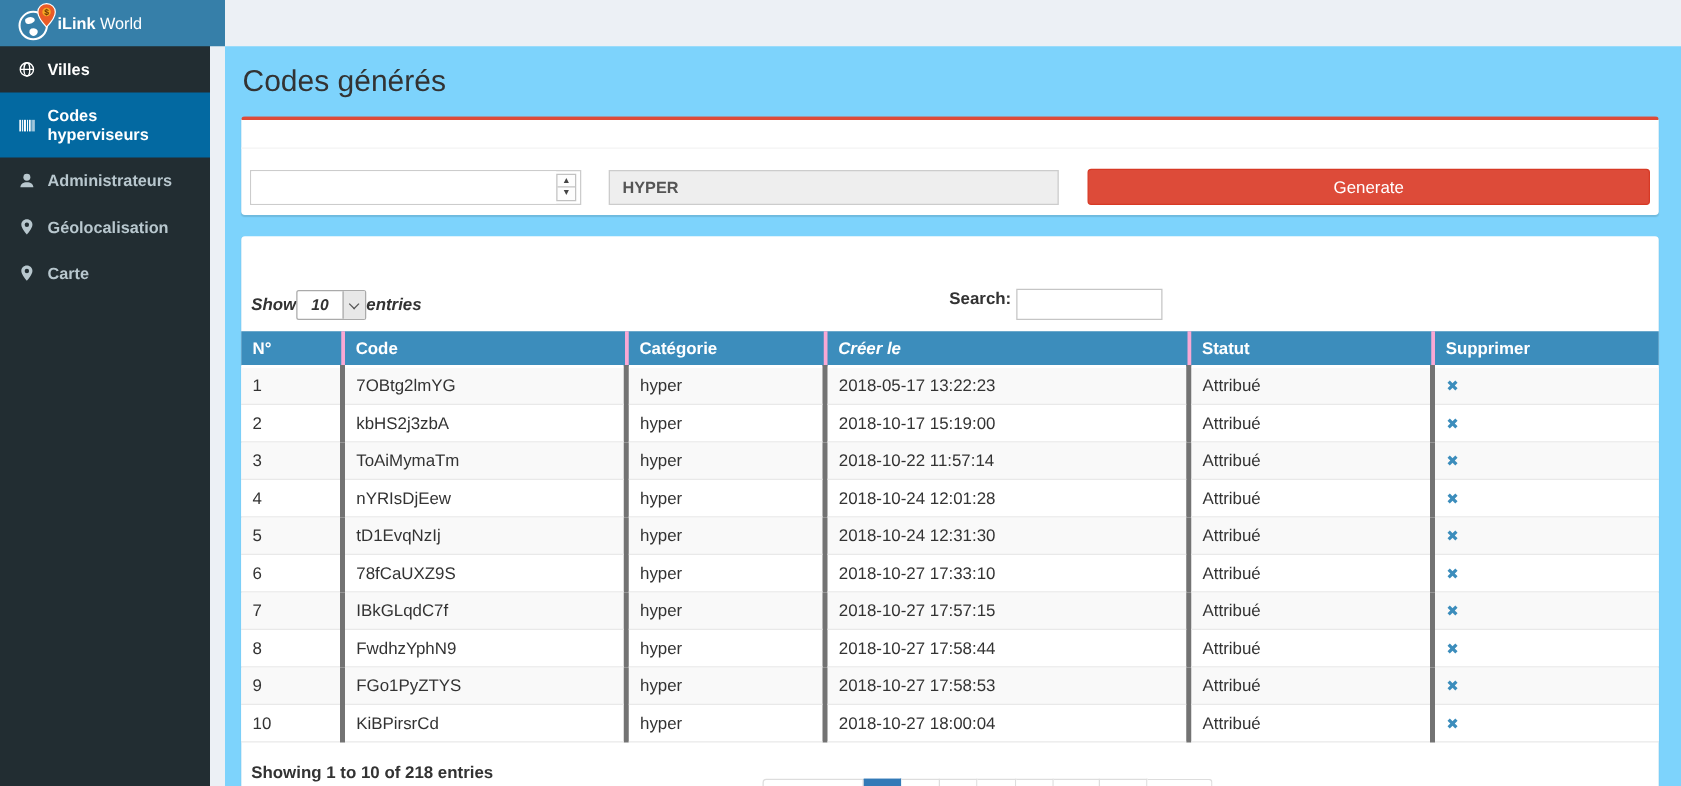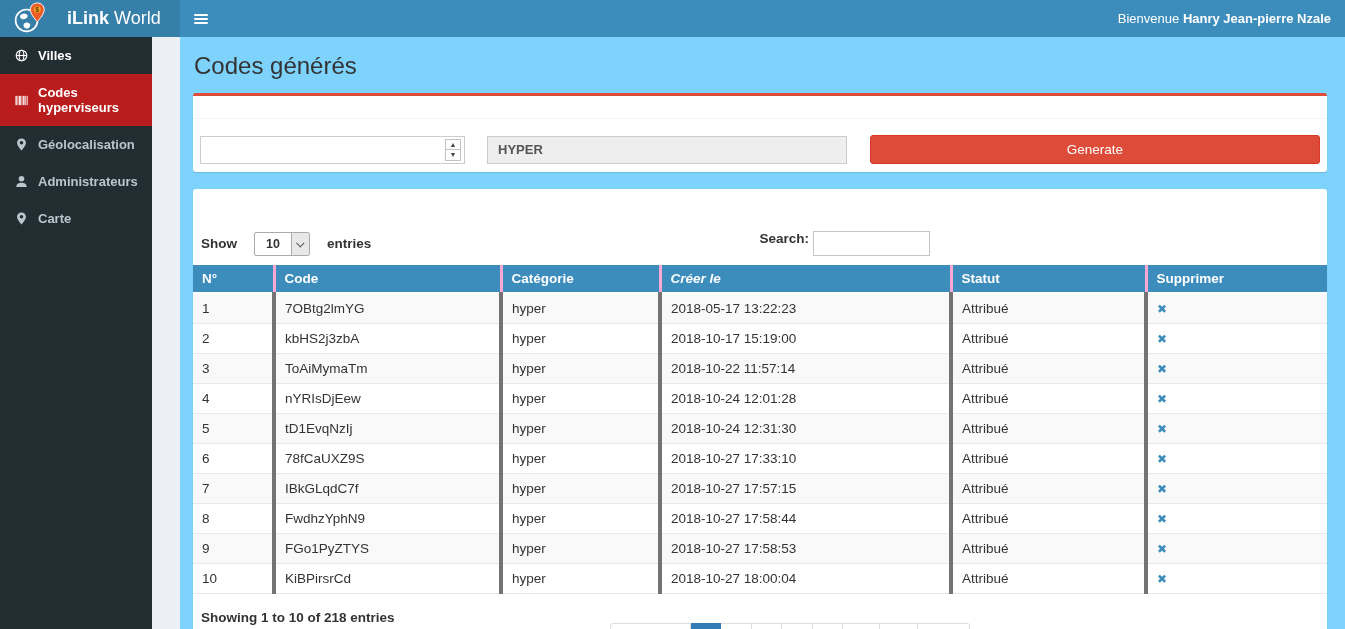--- a/index.html
+++ b/index.html
@@ -4,33 +4,33 @@
 <style>
   * { box-sizing: border-box; margin: 0; padding: 0; }
   html,body { width:1345px; height:629px; overflow:hidden;
     font-family:"Liberation Sans","DejaVu Sans",sans-serif; font-size:14px; color:#333; }
   body { background:#ecf0f5; }
 
   
   .topbar { position:fixed; top:0; left:0; width:1345px; height:37px; display:flex; z-index:10; }
   .logo { width:180px; background:#367fa9; color:#fff; display:flex; align-items:center;
     padding-left:13px; cursor:pointer; }
-  .brand-text { font-size:18px; margin-left:21px; white-space:nowrap; }
+  .brand-text { font-size:13px; white-space:nowrap; }
   .brand-text b { font-weight:700; }
   .navbar { flex:1; background:#3c8dbc; display:flex; align-items:center; padding:0 14px; }
   .hamburger { width:14px; display:flex; flex-direction:column; gap:2px; cursor:pointer; }
   .hamburger i { display:block; height:2px; background:#fff; border-radius:1px; }
   .welcome { margin-left:auto; color:#fff; font-size:13px; }
   .welcome b { font-weight:700; }
 
   
-  .sidebar { position:fixed; top:37px; left:0; bottom:0; width:152px; background:#222d32; z-index:9; }
+  .sidebar { position:fixed; top:37px; left:0; bottom:0; width:168px; background:#222d32; z-index:9; }
   .sidebar-item { display:flex; align-items:center; gap:10px; padding:11px 15px;
     color:#b8c7ce; font-size:13px; font-weight:700; cursor:pointer; text-decoration:none; }
-  .sidebar-item.active { background:#b91c1c; color:#fff; }
+  .sidebar-item.active { background:#0369a1; color:#fff; }
   .sidebar-item.bright { color:#fff; }
   .sidebar-item svg { flex:0 0 auto; }
 
   
   .content { position:absolute; top:37px; left:180px; right:0; bottom:0;
     background:#7dd3fc; padding:10px 18px 0 13px; overflow:hidden; }
   .page-title { font-size:24px; font-weight:400; color:#333; margin:5px 0 13px 1px; }
 
   .box { background:#fff; border-radius:3px; box-shadow:0 1px 1px rgba(0,0,0,.12); }
   .box-generate { border-top:3px solid #dd4b39; }
@@ -50,21 +50,21 @@
   .cat-input { width:360px; height:28px; margin-left:22px; border:1px solid #ccc;
     background:#eee; color:#555; font-weight:700; font-size:13px; padding:0 10px;
     font-family:inherit; }
   .generate-btn { flex:1; height:29px; margin-left:23px; background:#dd4b39;
     border:1px solid #d73925; color:#fff; font-size:13.5px; font-family:inherit;
     border-radius:3px; cursor:pointer; }
 
   
   .box-table { margin-top:17px; padding:42px 0 40px 0; }
   .controls { display:flex; align-items:center; padding:0 8px; margin-bottom:9px; }
-  .length-control { display:flex; align-items:center; gap:17px; font-size:13.5px; font-weight:700; }
+  .length-control { display:flex; align-items:center; gap:0; font-size:13.5px; font-weight:700;font-style:italic; }
   .select { width:56px; height:24px; border:1px solid #aaa; border-radius:2px; background:#fff;
     display:flex; align-items:stretch; cursor:pointer; font-weight:700; }
   .select .val { flex:1; display:flex; align-items:center; justify-content:center; font-size:12.5px; }
   .select .chev { width:18px; background:#e8e8e8; border-left:1px solid #aaa;
     display:flex; align-items:center; justify-content:center; }
   .select .chev i { width:6px; height:6px; border-left:1.5px solid #555; border-bottom:1.5px solid #555;
     transform:rotate(-45deg) translateY(-1px); }
   .search-control { margin-left:auto; margin-right:389px; display:flex; 
     font-size:13.5px; font-weight:700; }
   .search-control input { width:117px; height:25px; margin-left:4px; border:1px solid #c5c5c5;
@@ -103,31 +103,20 @@
     <svg width="33" height="33" viewBox="0 0 34 34">
       <circle cx="14" cy="19" r="11.3" fill="none" stroke="#fff" stroke-width="1.7"></circle>
       <path fill="#fff" d="M7.5 13.5 q3.5 -2.5 6.5 -1 q2 1.2 .8 3.2 q-2 2.4 -5.2 2 q-3 -.8 -2.1 -4.2 Z"></path>
       <path fill="#fff" d="M12.5 21.5 q4 -1.2 5.2 1.8 q.3 3 -2.7 4.2 q-3.2 .2 -4.2 -2.8 q-.3 -2.2 1.7 -3.2 Z"></path>
       <path fill="#ea5b27" stroke="#fff" stroke-width="1" d="M25 1 c-4.1 0 -7.2 3 -7.2 6.9 c0 4.9 7.2 12.4 7.2 12.4 c0 0 7.2 -7.5 7.2 -12.4 c0 -3.9 -3.1 -6.9 -7.2 -6.9 Z"></path>
       <circle cx="25" cy="7.8" r="3.5" fill="#f6a723"></circle>
       <text x="25" y="10.3" font-size="7" font-weight="bold" fill="#6b3200" text-anchor="middle">$</text>
     </svg>
     <div class="brand-text"><b>iLink</b> <span>World</span></div>
   </div>
-  <div class="navbar">
-    <div class="hamburger">
-        <i></i>
-        <i></i>
-        <i></i>
-      </div>
-    <div class="welcome">
-      <span>Bienvenue</span>
-      <b>Hanry Jean-pierre Nzale</b>
-    </div>
-  </div>
 </header>
 
 <aside class="sidebar">
   <nav id="sidebar-items">
       <a class="sidebar-item bright">
         <span style="display: inline-flex;">
           <svg width="13" height="13" viewBox="0 0 14 14">
             <g fill="none" stroke="currentColor" stroke-width="1.2">
               <circle cx="7" cy="7" r="5.7"></circle>
               <ellipse cx="7" cy="7" rx="2.5" ry="5.7"></ellipse>
@@ -149,35 +138,35 @@
               <rect x="11.1" y="2" width="0.8" height="10"></rect>
               <rect x="12.6" y="2" width="1" height="10"></rect>
             </g>
           </svg>
         </span>
         <span>Codes hyperviseurs</span>
       </a>
       <a class="sidebar-item">
         <span style="display: inline-flex;">
           <svg width="13" height="13" viewBox="0 0 14 14">
-            <path fill="currentColor" fill-rule="evenodd" d="M7 0.5 C4.2 0.5 2.2 2.6 2.2 5.2 C2.2 8.4 7 13.6 7 13.6 C7 13.6 11.8 8.4 11.8 5.2 C11.8 2.6 9.8 0.5 7 0.5 Z M7 7.1 A1.9 1.9 0 1 1 7 3.3 A1.9 1.9 0 1 1 7 7.1 Z"></path>
-          </svg>
-        </span>
-        <span>Géolocalisation</span>
-      </a>
-      <a class="sidebar-item">
-        <span style="display: inline-flex;">
-          <svg width="13" height="13" viewBox="0 0 14 14">
             <g fill="currentColor">
               <circle cx="7" cy="4.1" r="3"></circle>
               <path d="M1.4 12.8 C1.4 9.7 3.9 8.3 7 8.3 C10.1 8.3 12.6 9.7 12.6 12.8 Z"></path>
             </g>
           </svg>
         </span>
         <span>Administrateurs</span>
+      </a>
+      <a class="sidebar-item">
+        <span style="display: inline-flex;">
+          <svg width="13" height="13" viewBox="0 0 14 14">
+            <path fill="currentColor" fill-rule="evenodd" d="M7 0.5 C4.2 0.5 2.2 2.6 2.2 5.2 C2.2 8.4 7 13.6 7 13.6 C7 13.6 11.8 8.4 11.8 5.2 C11.8 2.6 9.8 0.5 7 0.5 Z M7 7.1 A1.9 1.9 0 1 1 7 3.3 A1.9 1.9 0 1 1 7 7.1 Z"></path>
+          </svg>
+        </span>
+        <span>Géolocalisation</span>
       </a>
       <a class="sidebar-item">
         <span style="display: inline-flex;">
           <svg width="13" height="13" viewBox="0 0 14 14">
             <path fill="currentColor" fill-rule="evenodd" d="M7 0.5 C4.2 0.5 2.2 2.6 2.2 5.2 C2.2 8.4 7 13.6 7 13.6 C7 13.6 11.8 8.4 11.8 5.2 C11.8 2.6 9.8 0.5 7 0.5 Z M7 7.1 A1.9 1.9 0 1 1 7 3.3 A1.9 1.9 0 1 1 7 7.1 Z"></path>
           </svg>
         </span>
         <span>Carte</span>
       </a>
     </nav>

